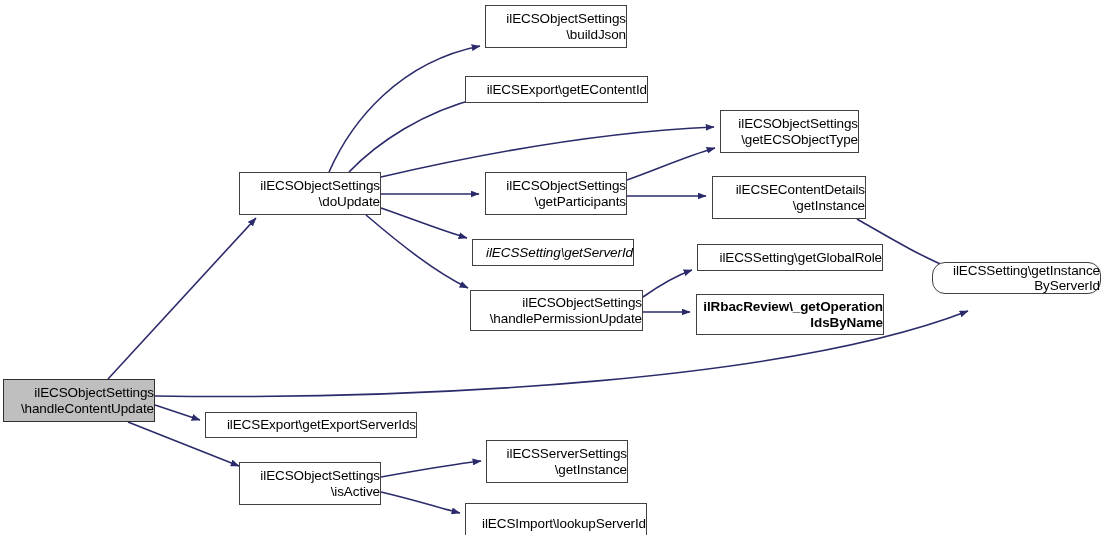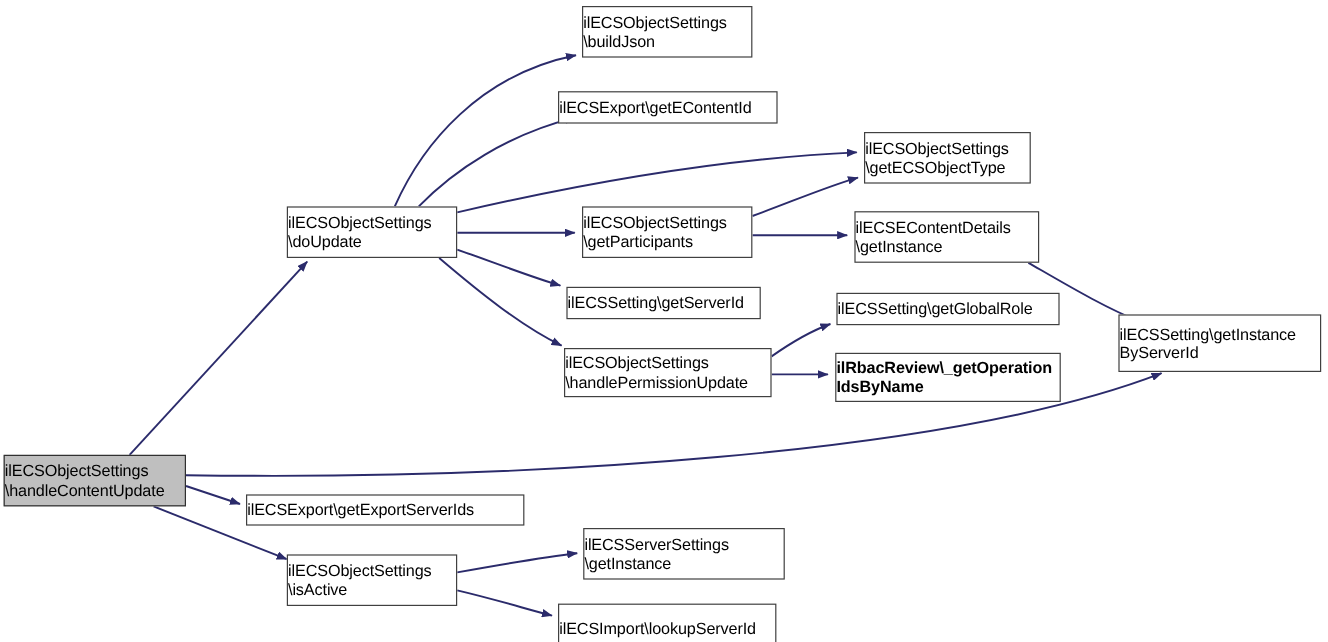--- a/index.html
+++ b/index.html
@@ -25,21 +25,21 @@
   }
   .node {
     position: absolute;
     box-sizing: border-box;
     border: 1px solid #404040;
     background: #ffffff;
     color: #000000;
     display: flex;
     align-items: center;
     justify-content: center;
-    text-align: left;
+    text-align: right;
     font-size: 13.5px;
     line-height: 15.5px;
     letter-spacing: -0.1px;
     white-space: pre-line;
     z-index: 2;
   }
   .node.highlight {
     background: #bfbfbf;
     border: 1px solid #303030;
   }
@@ -103,31 +103,31 @@
 \buildJson</span></div>
       <div class="node" style="left: 465px; top: 76px; width: 183px; height: 27px;"><span class="label">ilECSExport\getEContentId</span></div>
       <div class="node" style="left: 720px; top: 110px; width: 139px; height: 43px;"><span class="label">ilECSObjectSettings
 \getECSObjectType</span></div>
       <div class="node" style="left: 239px; top: 172px; width: 142px; height: 43px;"><span class="label">ilECSObjectSettings
 \doUpdate</span></div>
       <div class="node" style="left: 485px; top: 172px; width: 142px; height: 43px;"><span class="label">ilECSObjectSettings
 \getParticipants</span></div>
       <div class="node" style="left: 712px; top: 176px; width: 154px; height: 43px;"><span class="label">ilECSEContentDetails
 \getInstance</span></div>
-      <div class="node" style="left: 472px; top: 239px; width: 162px; height: 27px;"><span class="label">ilECSSetting\getServerId</span></div>
+      <div class="node" style="left: 472px; top: 239px; width: 162px; height: 27px; font-style: italic;"><span class="label">ilECSSetting\getServerId</span></div>
       <div class="node" style="left: 697px; top: 244px; width: 186px; height: 27px;"><span class="label">ilECSSetting\getGlobalRole</span></div>
-      <div class="node" style="left: 932px; top: 262px; width: 169px; height: 48px;"><span class="label">ilECSSetting\getInstance
+      <div class="node" style="left: 932px; top: 262px; width: 169px; height: 32px; border-radius: 13px;"><span class="label">ilECSSetting\getInstance
 ByServerId</span></div>
       <div class="node" style="left: 470px; top: 290px; width: 173px; height: 41px;"><span class="label">ilECSObjectSettings
 \handlePermissionUpdate</span></div>
       <div class="node" style="left: 696px; top: 294px; width: 188px; height: 41px; font-weight: bold;"><span class="label">ilRbacReview\_getOperation
 IdsByName</span></div>
       <div class="node highlight" style="left: 3px; top: 379px; width: 152px; height: 43px;"><span class="label">ilECSObjectSettings
 \handleContentUpdate</span></div>
-      <div class="node" style="left: 205px; top: 412px; width: 232px; height: 26px;"><span class="label">ilECSExport\getExportServerIds</span></div>
+      <div class="node" style="left: 205px; top: 412px; width: 212px; height: 26px;"><span class="label">ilECSExport\getExportServerIds</span></div>
       <div class="node" style="left: 239px; top: 462px; width: 142px; height: 43px;"><span class="label">ilECSObjectSettings
 \isActive</span></div>
-      <div class="node" style="left: 486px; top: 440px; width: 168px; height: 43px;"><span class="label">ilECSServerSettings
+      <div class="node" style="left: 486px; top: 440px; width: 142px; height: 43px;"><span class="label">ilECSServerSettings
 \getInstance</span></div>
       <div class="node" style="left: 465px; top: 503px; width: 182px; height: 42px;"><span class="label">ilECSImport\lookupServerId</span></div>
     </div>
 
 </div>
 
 </body></html>

